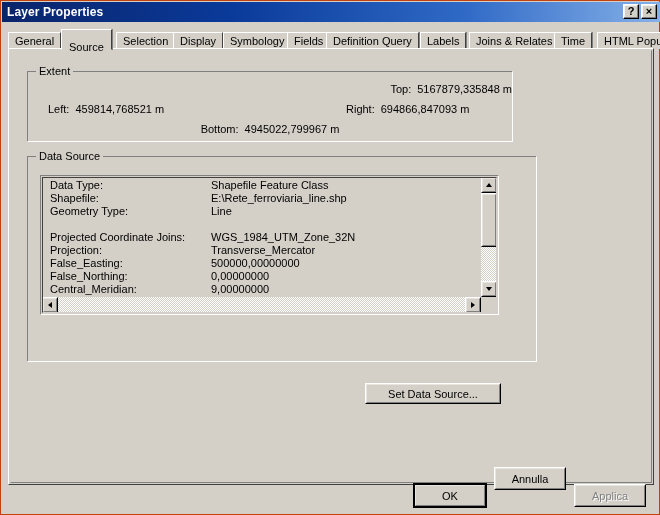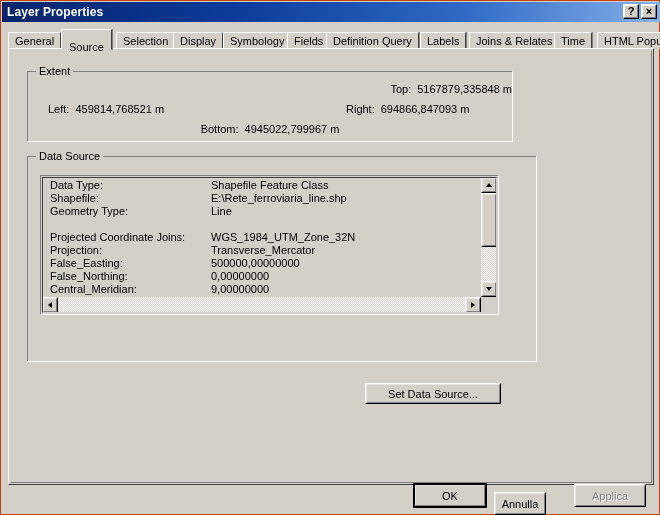--- a/index.html
+++ b/index.html
@@ -365,21 +365,21 @@
 
   #btn-setdatasource {
     left: 356px;
     top: 334px;
     width: 136px;
     height: 21px;
   }
 
   
   #btn-ok      { left: 413px; top: 483px; width: 72px; height: 23px; }
-  #btn-cancel  { left: 493px; top: 491px; width: 52px; height: 23px; }
+  #btn-cancel  { left: 493px; top: 466px; width: 72px; height: 23px; }
   #btn-apply   { left: 573px; top: 483px; width: 72px; height: 23px; }
 </style>
 </head>
 <body>
 
 <div id="window">
 
   <div id="titlebar">
     <div id="title-text">Layer Properties</div>
     <div id="title-buttons">

